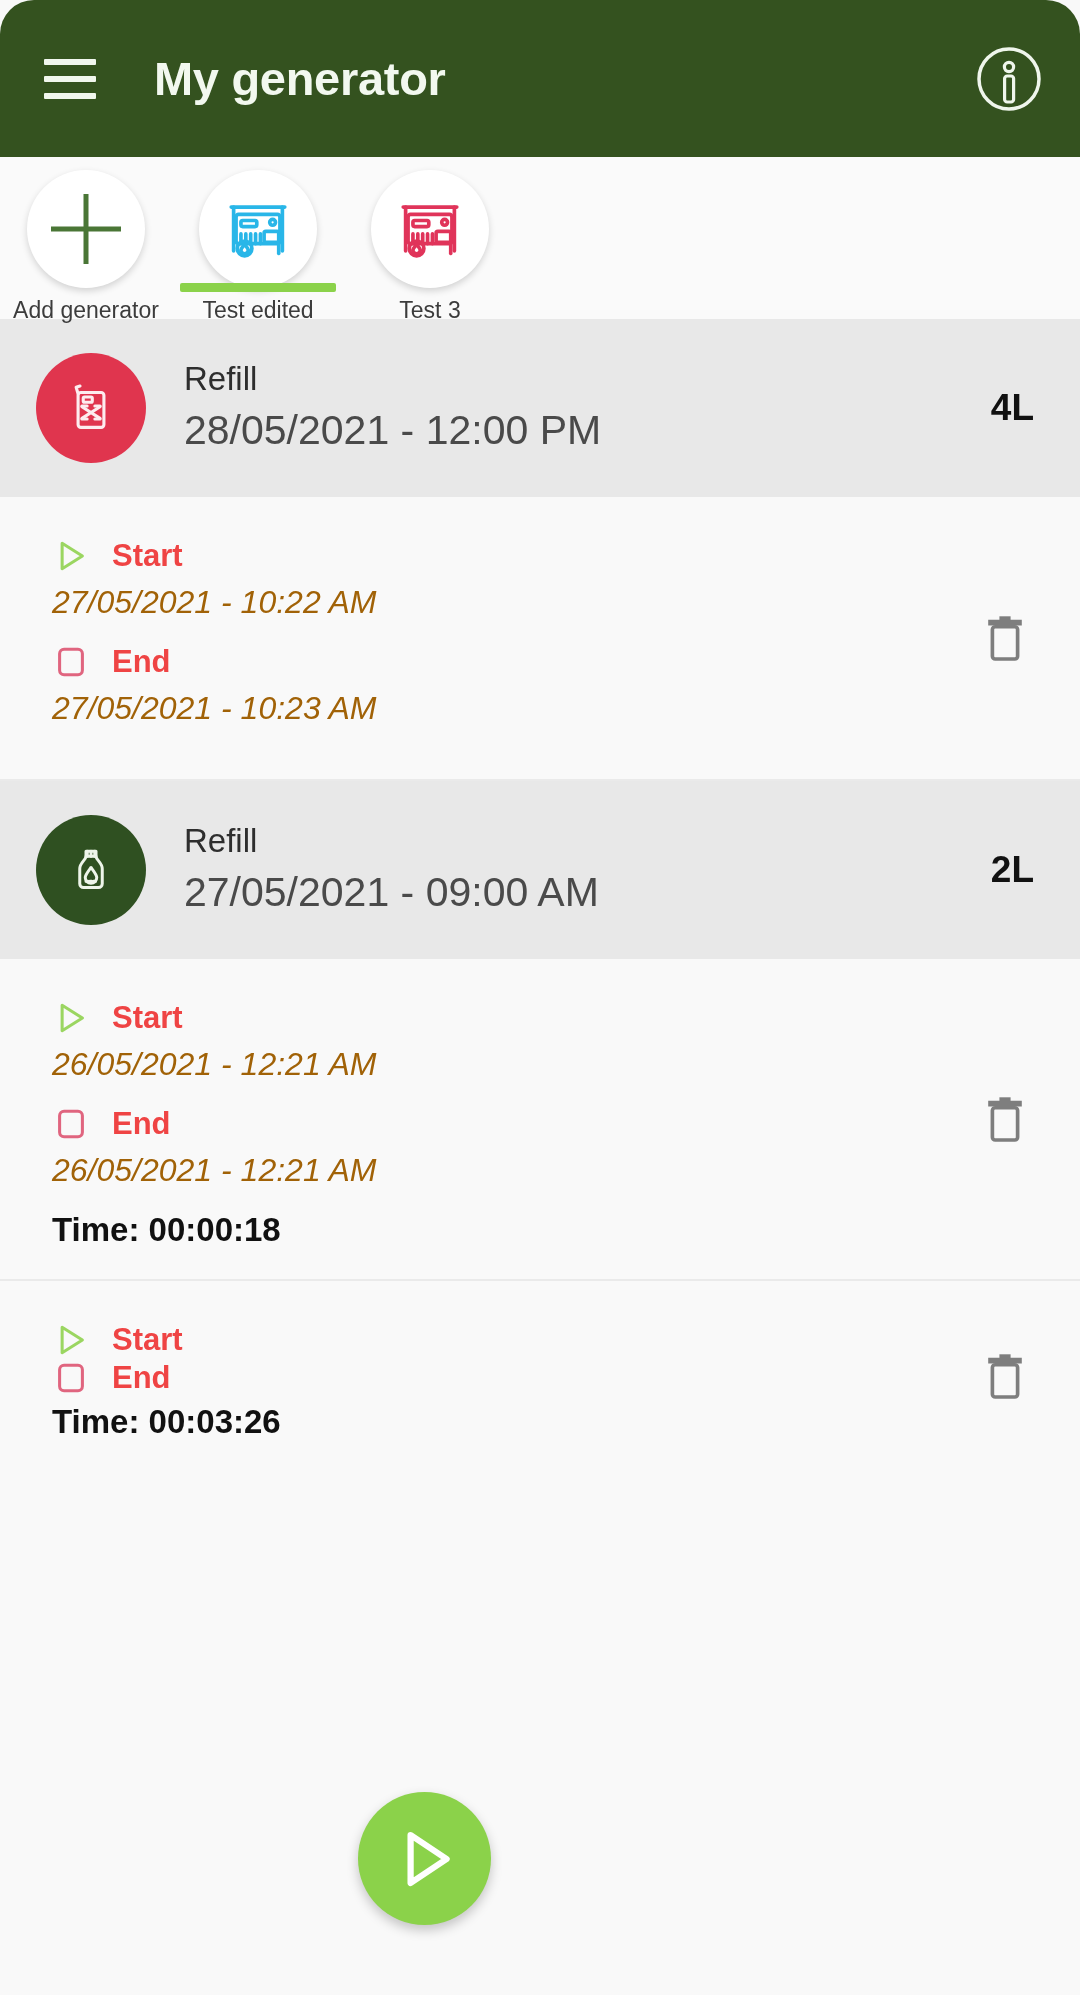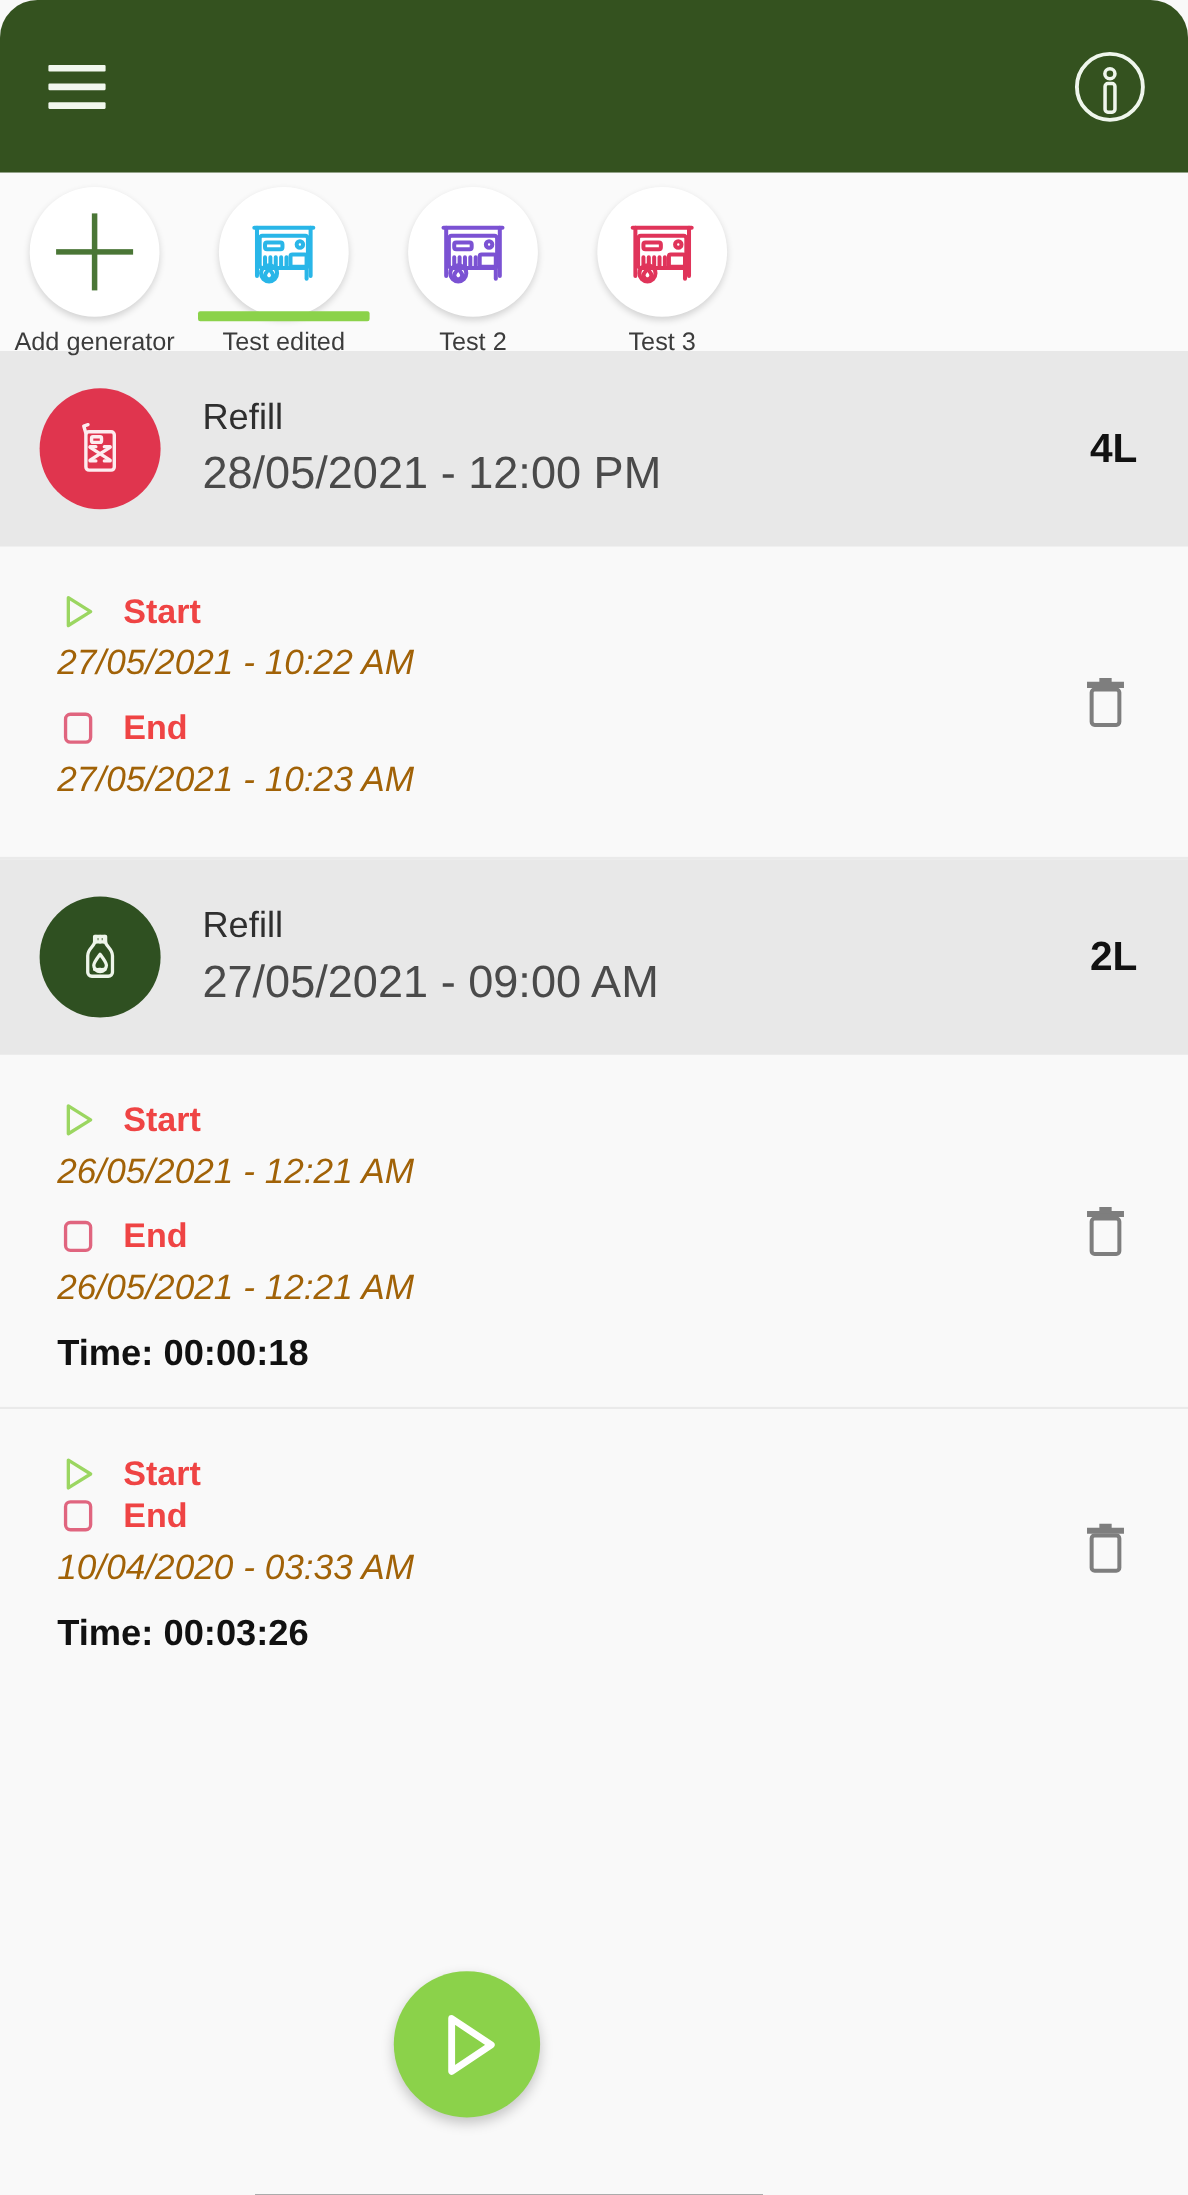--- a/index.html
+++ b/index.html
@@ -138,20 +138,21 @@
 <body>
 
 <div class="phone">
 
   <div class="appbar">
     <div class="hamburger">
       <span></span>
       <span></span>
       <span></span>
     </div>
+    <div class="appbar-title">My generator</div>
     <div class="info-btn">
       <svg viewBox="0 0 70 70" width="70" height="70">
         <circle cx="35" cy="35" r="30" fill="none" stroke="#EFF6EC" stroke-width="3.5"></circle>
         <circle cx="35" cy="23" r="4.6" fill="none" stroke="#EFF6EC" stroke-width="3.2"></circle>
         <rect x="30.6" y="32" width="9" height="26" rx="2.6" fill="none" stroke="#EFF6EC" stroke-width="3.2"></rect>
       </svg>
     </div>
   </div>
 
   <div class="tabs">
@@ -179,41 +180,20 @@
             <circle cx="21" cy="48" r="6"></circle>
             <path d="M21 44.5 l2.4 3.3 a2.9 2.9 0 1 1 -4.8 0 z"></path>
             <path d="M49 44 v8"></path>
           </g>
         </svg>
       </div>
       <div class="tab-label">Test edited</div>
       <div class="tab-underline"></div>
     </div>
 
-    <div class="tab">
-      <div class="tab-circle">
-        <svg viewBox="0 0 64 64" width="78" height="78">
-          <g fill="none" stroke="#7B52D3" stroke-width="3" stroke-linecap="round" stroke-linejoin="round">
-            <path d="M10 14 h44"></path>
-            <path d="M12 14 v36"></path>
-              <path d="M52 14 v36"></path>
-            <rect x="14" y="20" width="36" height="24" rx="2"></rect>
-            <rect x="18" y="25" width="13" height="5" rx="1.4"></rect>
-            <circle cx="44" cy="26.5" r="2.4"></circle>
-            <path d="M18 36 v8 M22 36 v8 M26 36 v8 M30 36 v8 M34 36 v8"></path>
-            <rect x="37" y="34" width="12" height="9" rx="1.4"></rect>
-            <circle cx="21" cy="48" r="6"></circle>
-            <path d="M21 44.5 l2.4 3.3 a2.9 2.9 0 1 1 -4.8 0 z"></path>
-            <path d="M49 44 v8"></path>
-          </g>
-        </svg>
-      </div>
-      <div class="tab-label">Test 2</div>
-
-    </div>
 
     <div class="tab">
       <div class="tab-circle">
         <svg viewBox="0 0 64 64" width="78" height="78">
           <g fill="none" stroke="#E0345A" stroke-width="3" stroke-linecap="round" stroke-linejoin="round">
             <path d="M10 14 h44"></path>
             <path d="M12 14 v36"></path>
               <path d="M52 14 v36"></path>
             <rect x="14" y="20" width="36" height="24" rx="2"></rect>
             <rect x="18" y="25" width="13" height="5" rx="1.4"></rect>
@@ -331,21 +311,20 @@
           <path d="M8 5 L24 15 L8 25 Z" fill="none" stroke="#9BD661" stroke-width="2.4" stroke-linejoin="round"></path>
         </svg>
         <span class="evt-label">Start</span>
       </div>
       <div class="evt">
         <svg viewBox="0 0 30 30" width="38" height="38">
           <rect x="6" y="5" width="18" height="20" rx="3.5" fill="none" stroke="#E0657F" stroke-width="2.4"></rect>
         </svg>
         <span class="evt-label">End</span>
       </div>
-      <div class="evt-date">10/04/2020 - 03:33 AM</div>
       <div class="session-time">Time: 00:03:26</div>
       <div class="trash-btn">
         <svg viewBox="0 0 32 40" width="46" height="56">
           <g fill="none" stroke="#7E7E7E" stroke-width="2.6" stroke-linejoin="round">
             <path d="M4 9 h24" stroke-width="4"></path>
             <path d="M12 6.5 h8" stroke-width="4"></path>
             <rect x="7" y="12" width="18" height="23" rx="2"></rect>
           </g>
         </svg>
       </div>

